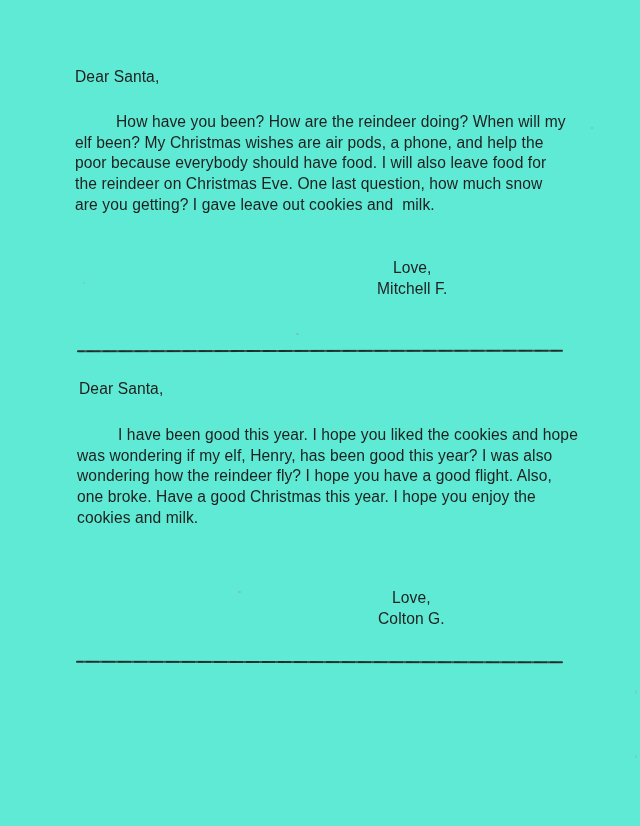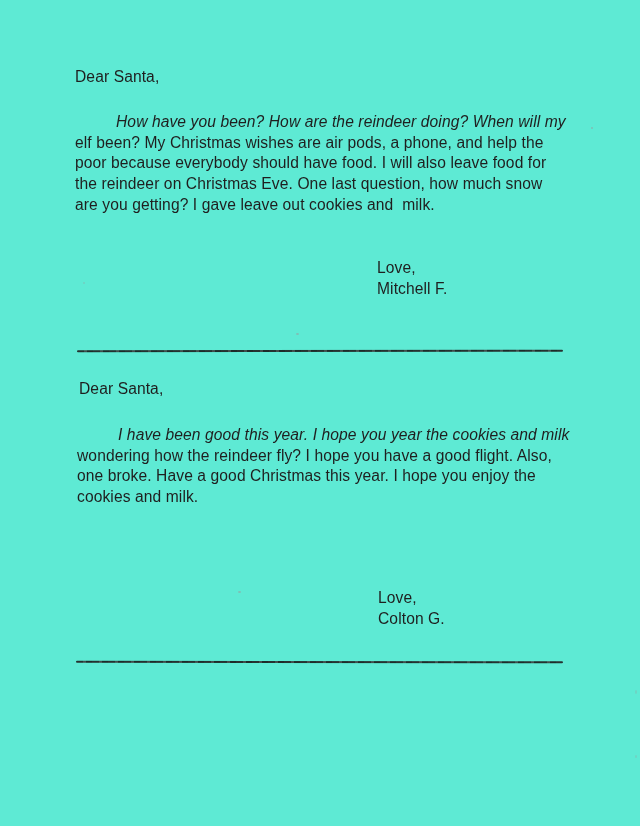--- a/index.html
+++ b/index.html
@@ -19,22 +19,22 @@
     letter-spacing:0.1px;
   }
   .body-block{position:absolute;}
   .line{
     font-size:15.6px;
     line-height:20.7px;
     height:20.7px;
     white-space:pre;
     letter-spacing:0.1px;
   }
-  .line.indent{padding-left:41px;font-style:italic;}
-  .signoff{position:absolute;}
+  .line.indent{padding-left:41px;}
+  .signoff{position:absolute;text-align:center;}
   .signoff .line{line-height:21px;height:21px;}
   .divider{
     position:absolute;
     height:2px;
     background:repeating-linear-gradient(90deg,#1e1e1e 0 7px,#3c3c3c 7px 10px,#161616 10px 16px);
     opacity:.9;
     border-radius:1px;
   }
   .divider.mid{left:77px;top:350px;width:486px;transform:rotate(-0.08deg);}
   .divider.bottom{left:76px;top:661px;width:487px;transform:rotate(0.06deg);}
@@ -67,21 +67,22 @@
   <div class="signoff" style="left:377px;top:257px;">
     <div class="line">Love,</div>
     <div class="line">Mitchell F.</div>
   </div>
 
   <div class="divider mid"></div>
 
   <div class="salutation" style="left:79px;top:380px;">Dear Santa,</div>
 
   <div class="body-block" style="left:77px;top:425px;width:500px;">
-    <div class="line indent">I have been good this year. I hope you year the cookies and milk</div>
+    <div class="line indent">I have been good this year. I hope you liked the cookies and hope</div>
+    <div class="line">was wondering if my elf, Henry, has been good this year? I was also</div>
     <div class="line">wondering how the reindeer fly? I hope you have a good flight. Also,</div>
     <div class="line">one broke. Have a good Christmas this year. I hope you enjoy the</div>
     <div class="line">cookies and milk.</div>
   </div>
 
   <div class="signoff" style="left:378px;top:587px;">
     <div class="line">Love,</div>
     <div class="line">Colton G.</div>
   </div>
 

